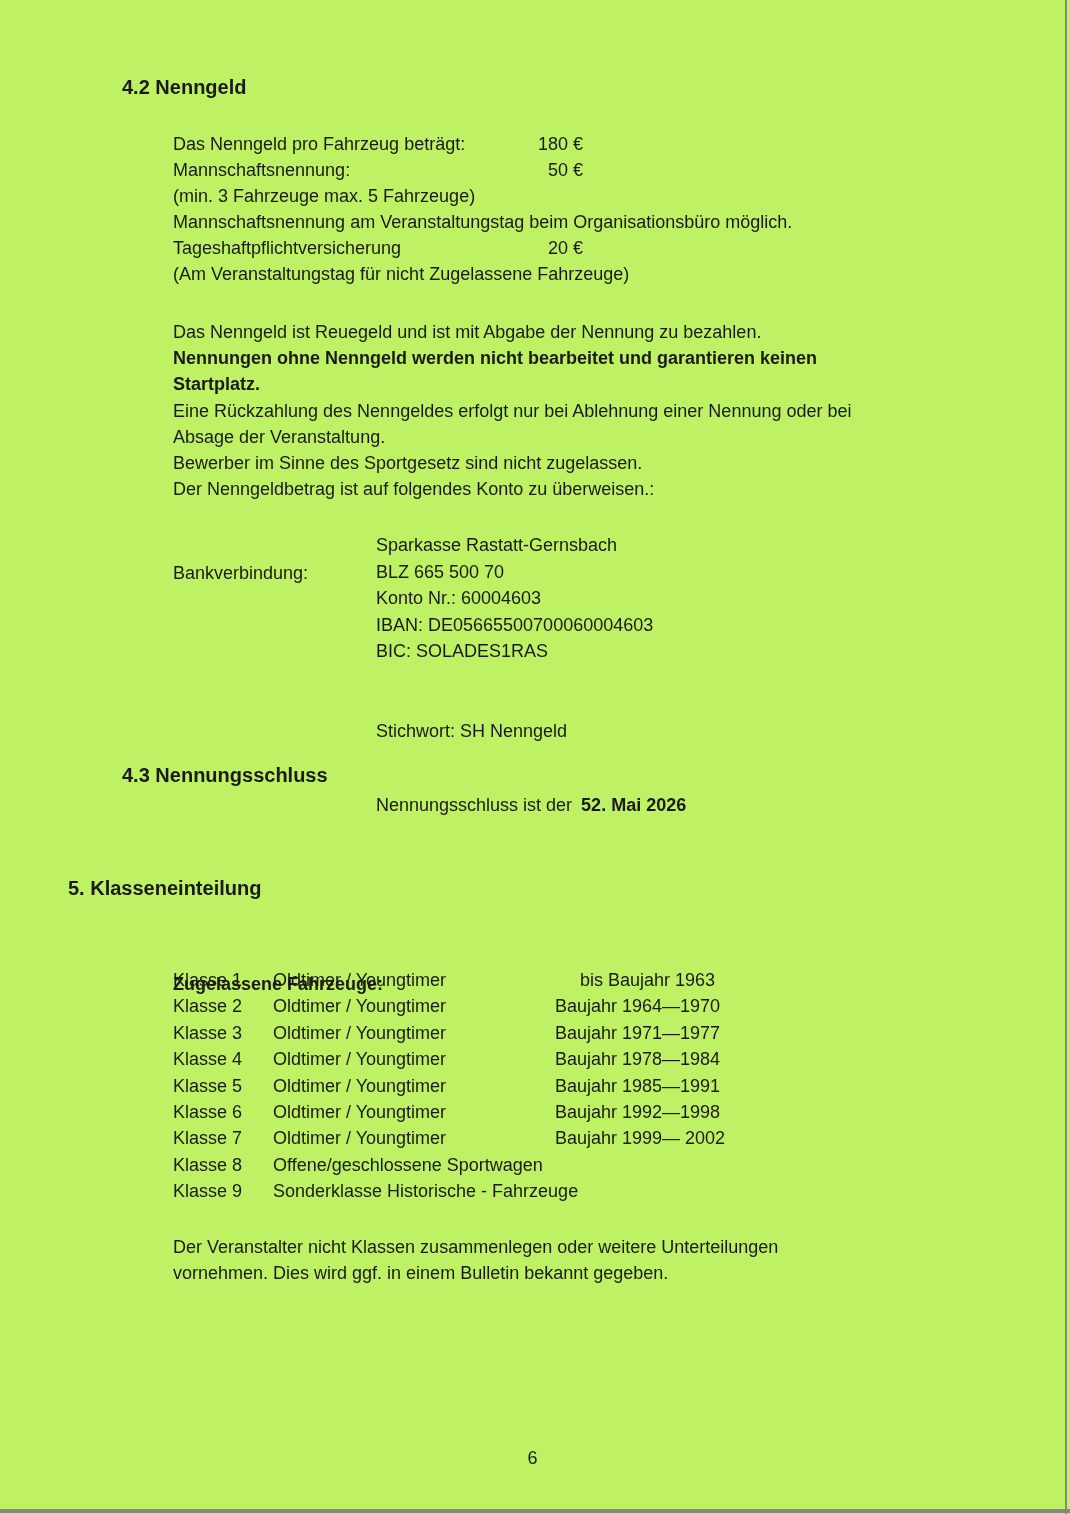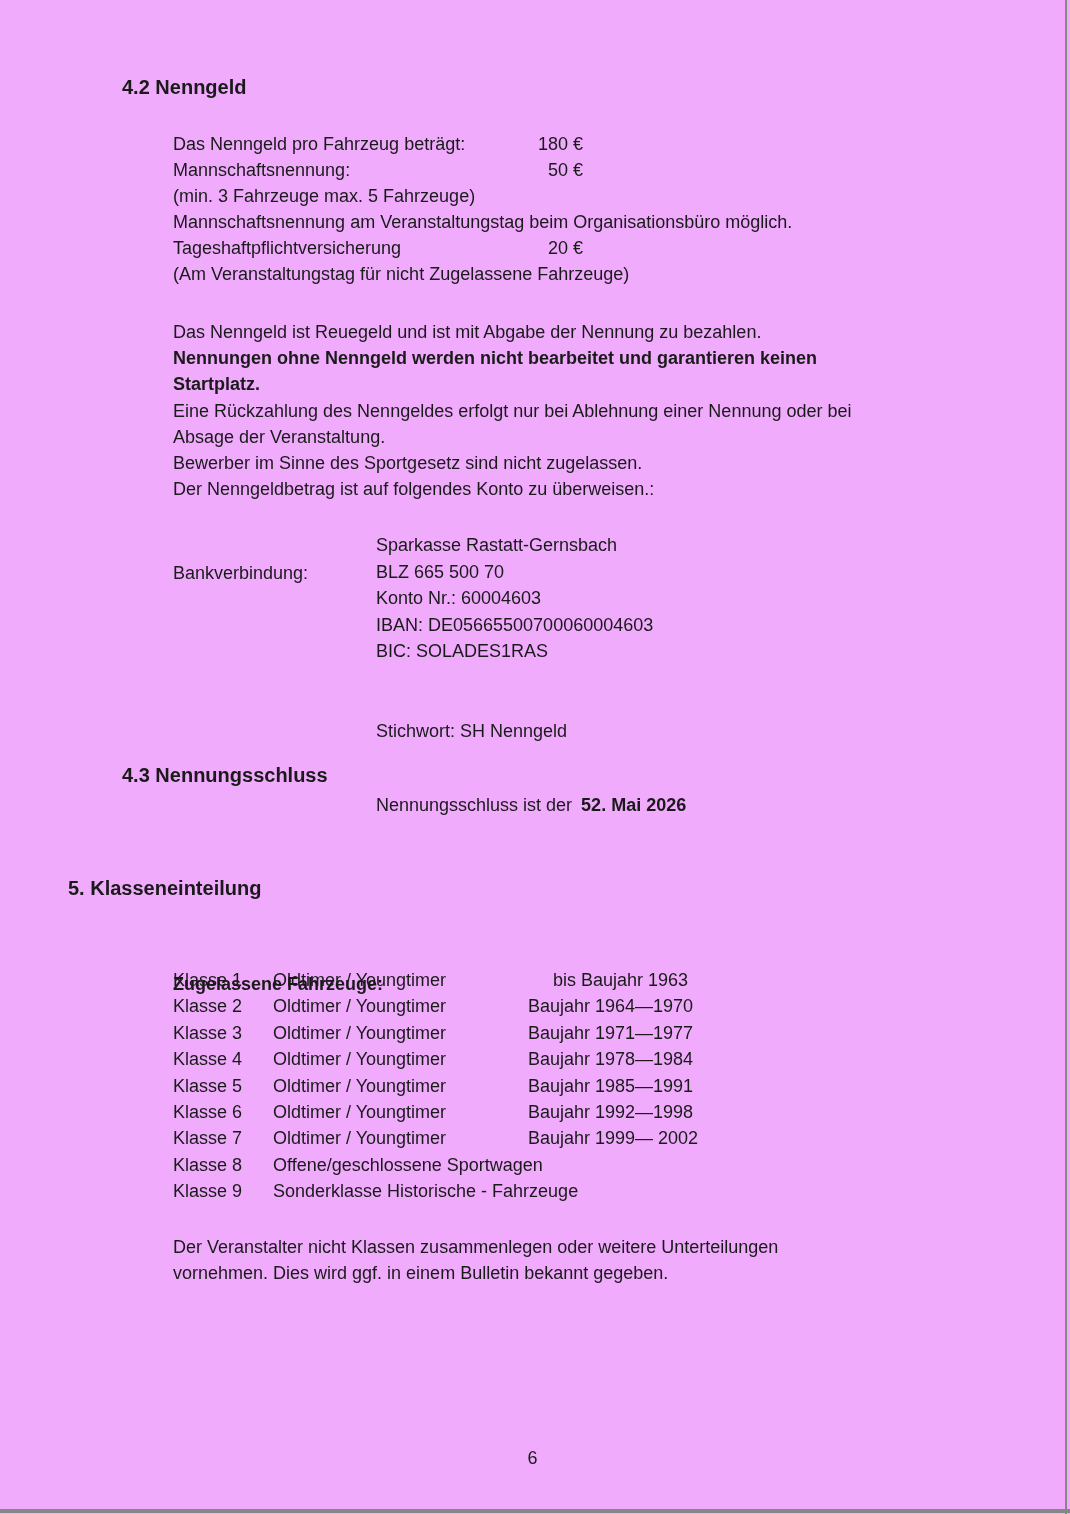--- a/index.html
+++ b/index.html
@@ -22,32 +22,32 @@
   
   .terms .line{line-height:26.2px;}
   
   .bank-lines .line{line-height:26.6px;}
   
   .deadline-date{font-weight:700;margin-left:9px;}
   
   .klasse-row{display:flex;line-height:26.4px;}
   .klasse-name{flex:none;width:100px;white-space:nowrap;}
   .klasse-type{flex:none;width:255px;white-space:nowrap;overflow:visible;}
-  .klasse-baujahr{flex:none;white-space:nowrap;}
+  .klasse-baujahr{flex:none;white-space:nowrap;margin-left:27px;}
   .klasse-row.first .klasse-baujahr{padding-left:25px;}
   .note .line{line-height:26.4px;}
   .page-number{left:0;top:1448px;width:1065px;text-align:center;}
   
   .edge-right{left:1065px;top:0;width:2px;height:1514px;background:var(--edge,#888);}
   .edge-bottom{left:0;top:1509px;width:1070px;height:4px;background:var(--edge,#888);}
 </style>
 </head>
 <body>
 
-<div class="page" style="color: rgb(26, 26, 26); background: #f0abfc;">
+<div class="page" style="color: rgb(26, 26, 26); background: #bef264;">
 
   <div class="abs h1" style="left:122px;top:76px;">4.2 Nenngeld</div>
 
   <div class="abs" style="left:173px;top:131px;">
     <div class="fee-row">
       <span class="fee-label">Das Nenngeld pro Fahrzeug beträgt:</span>
       <span class="fee-amount">180 €</span>
     </div>
     <div class="fee-row">
       <span class="fee-label">Mannschaftsnennung:</span>

